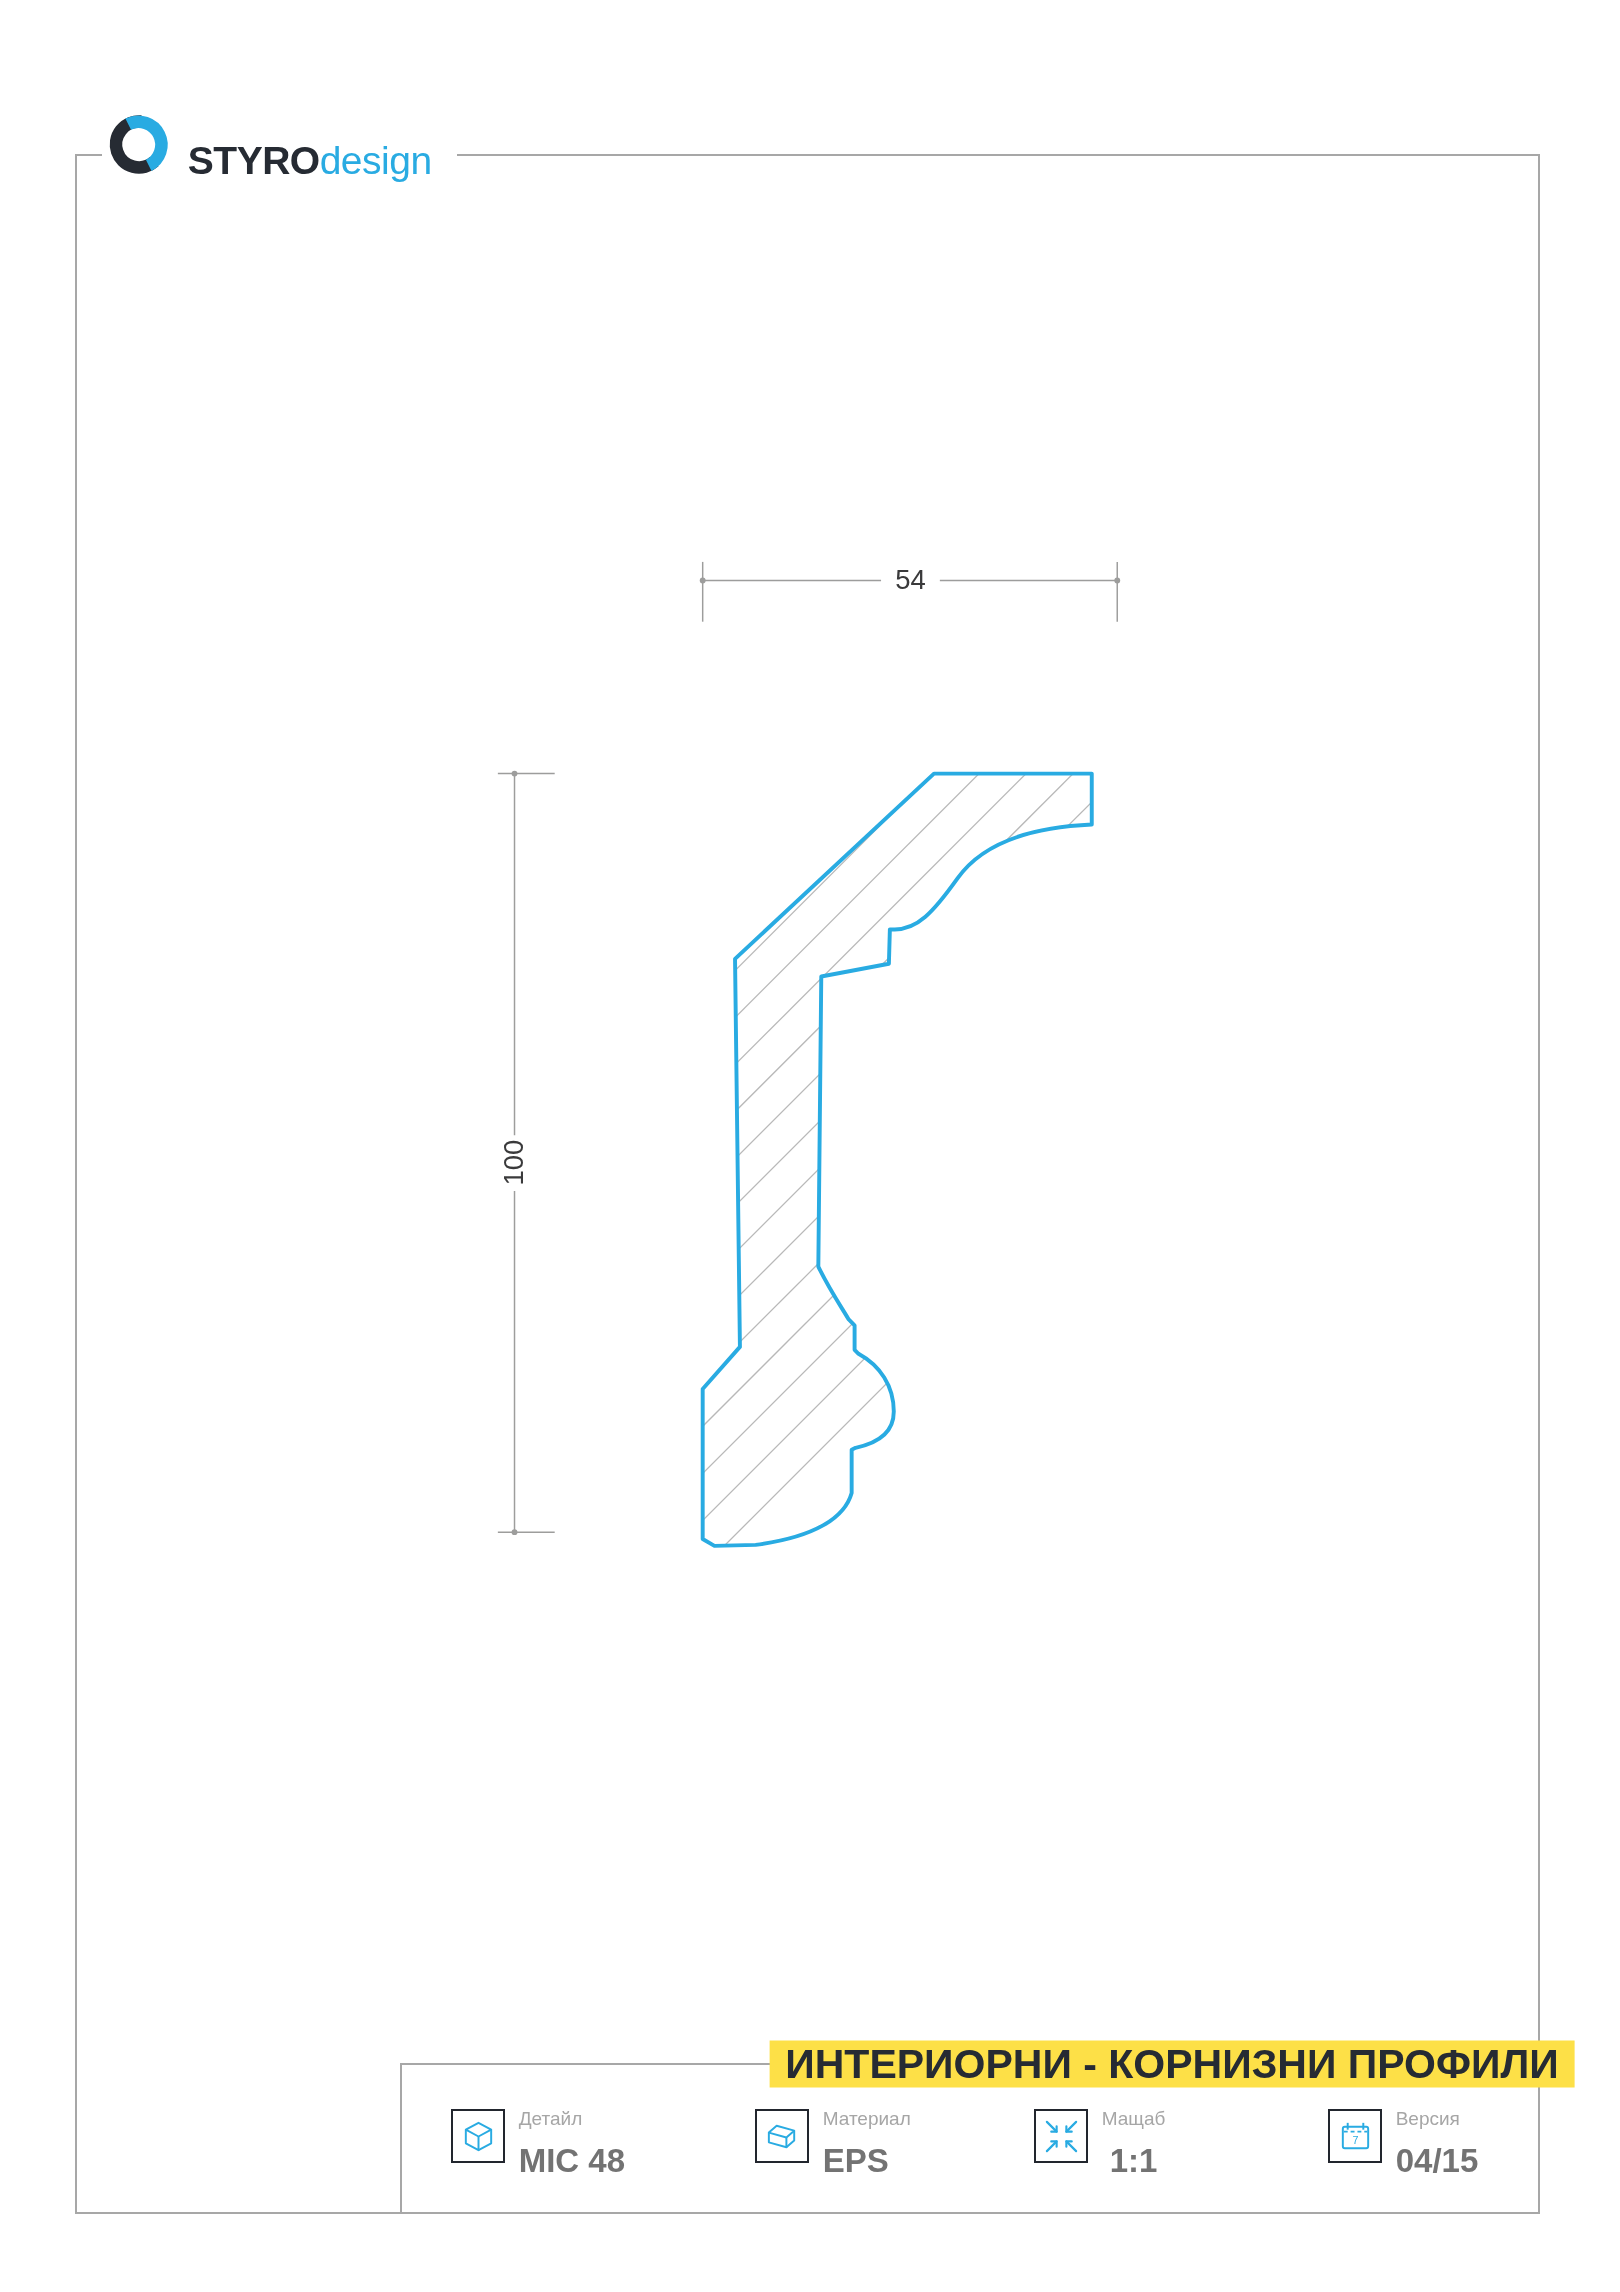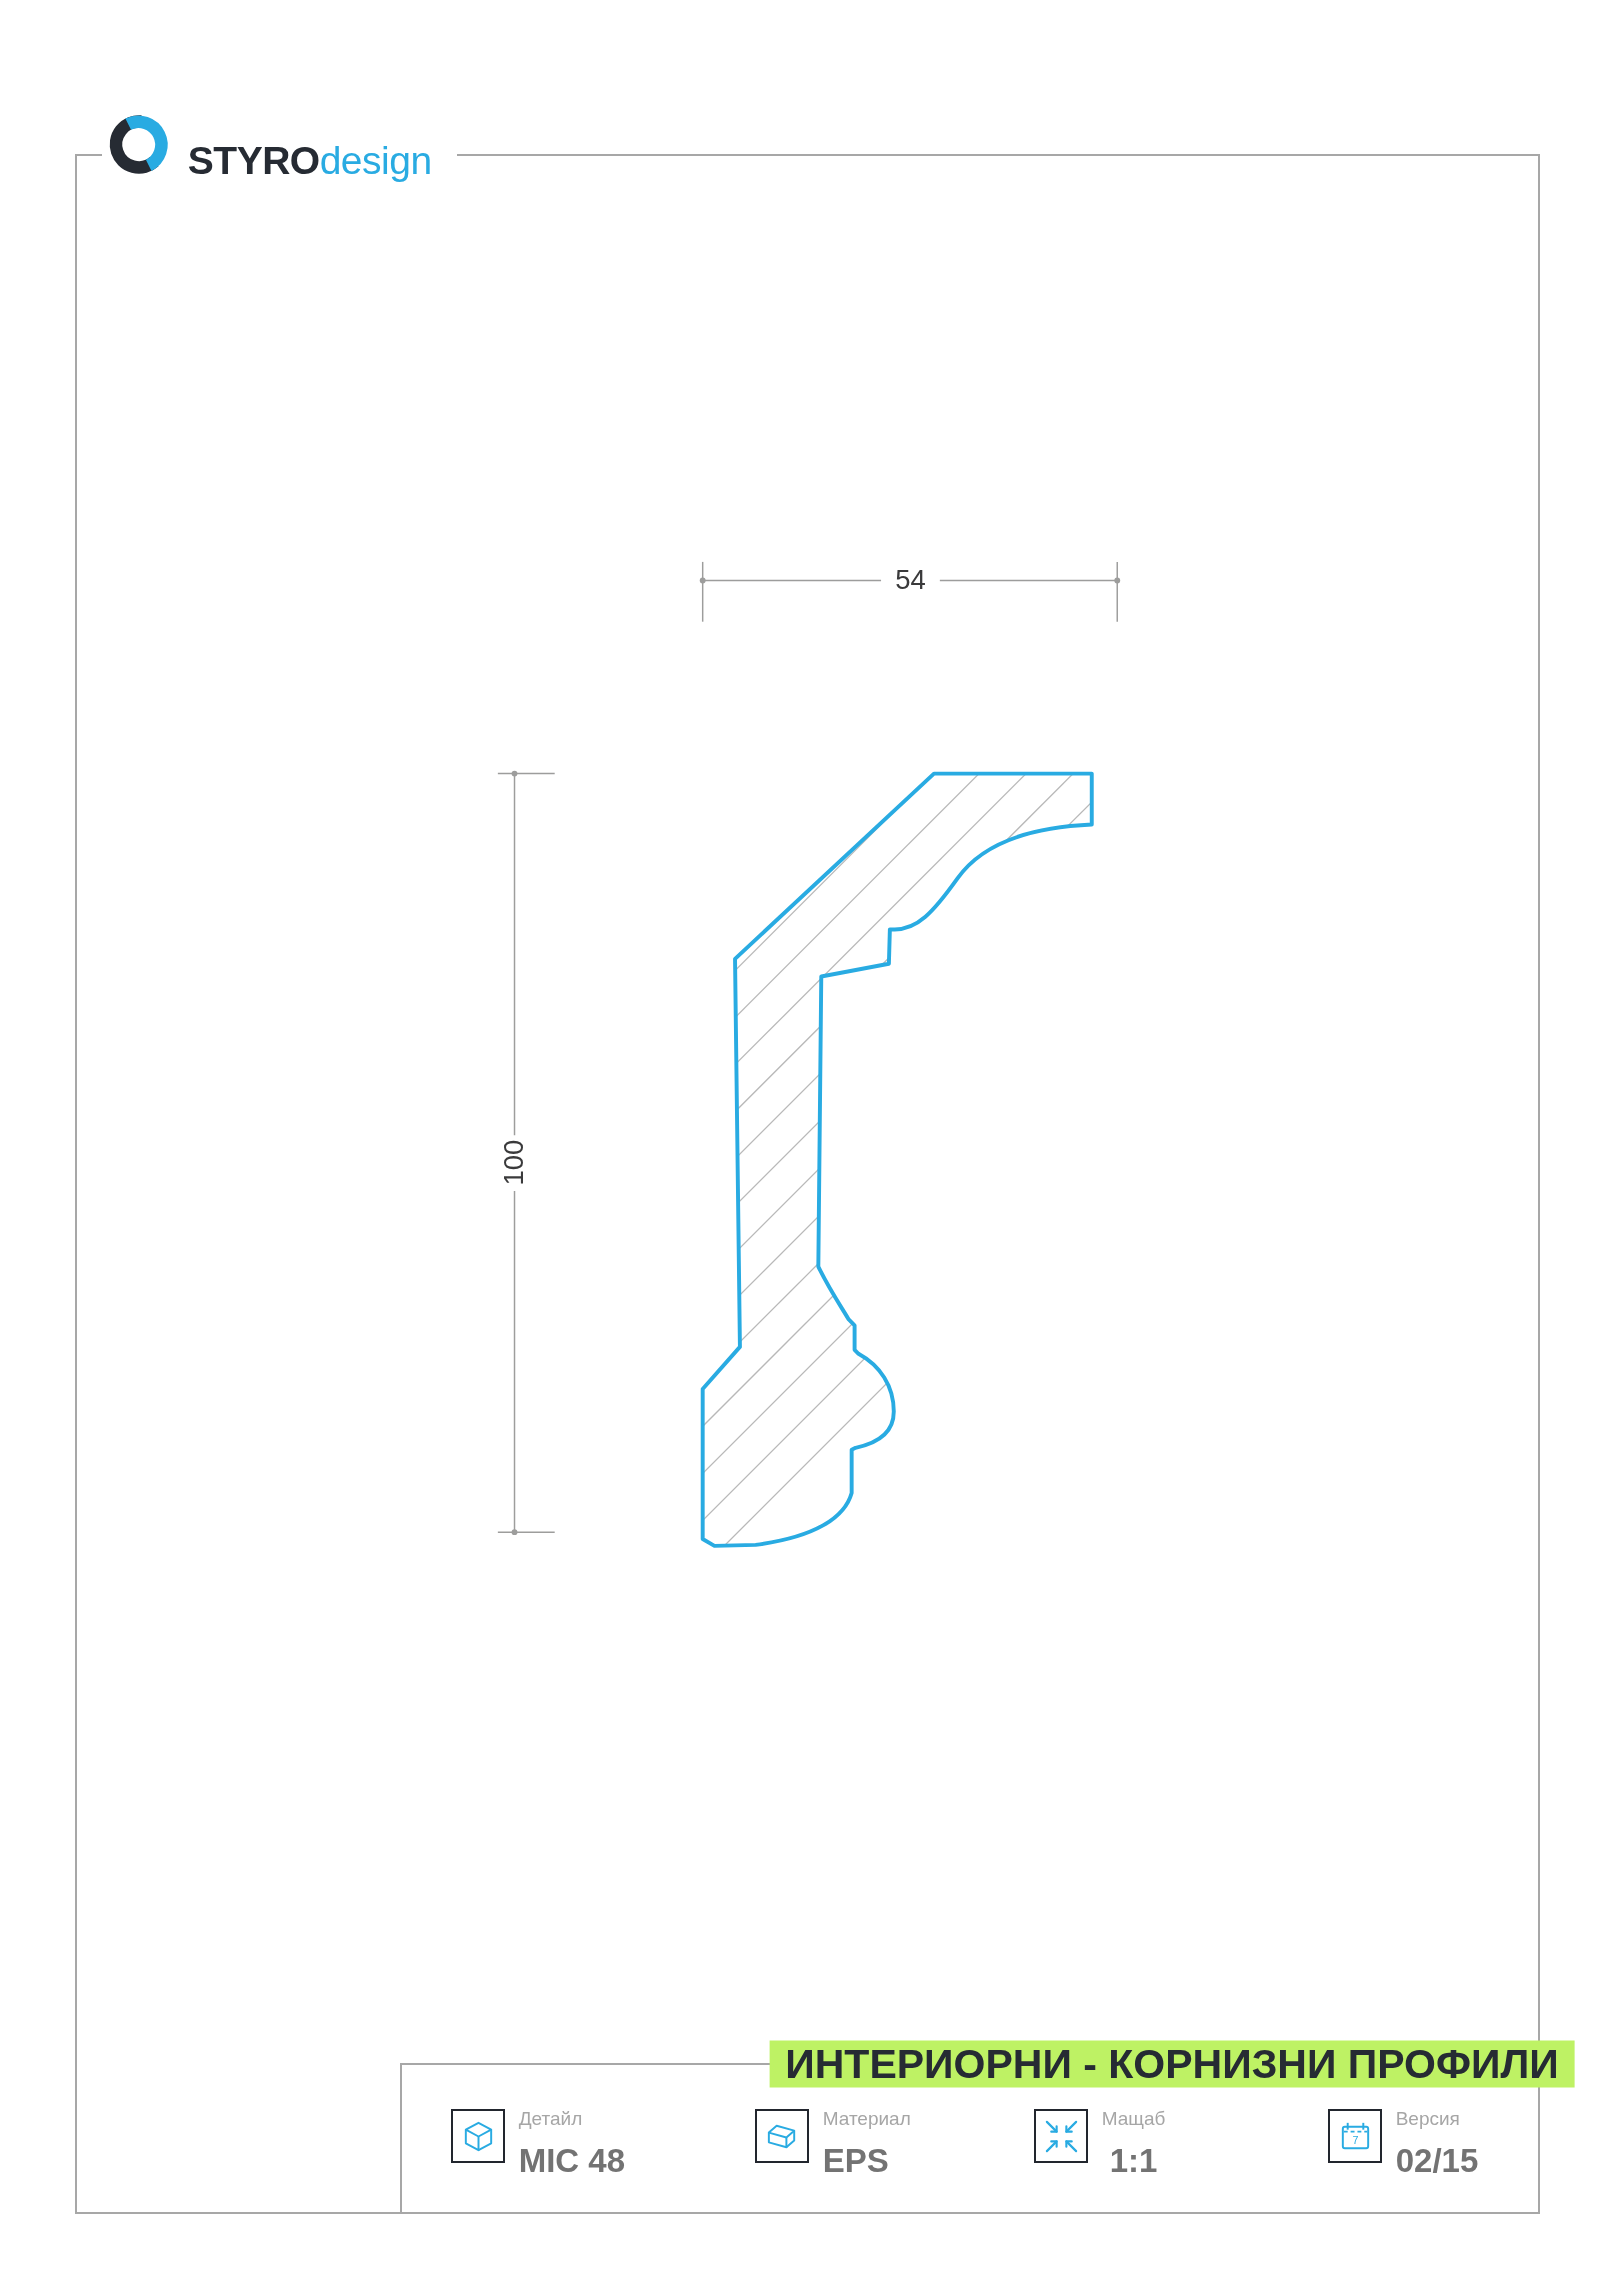--- a/index.html
+++ b/index.html
@@ -22,21 +22,21 @@
   #logo .w1{font-weight:700;color:#262b33;}
   #logo .w2{font-weight:300;color:#29abe2;}
   
   #drawing{position:absolute;left:0;top:0;width:1620px;height:2293px;}
   
   .tb-line{position:absolute;background:#a7a7a7;}
   #tb-top{left:400px;top:2063px;width:1141px;height:2px;}
   #tb-left{left:400px;top:2063px;width:2px;height:149px;}
   #tb-title{
     position:absolute;left:1172px;top:2064px;transform:translate(-50%,-50%);
-    background:#bef264;padding:0 15.7px;white-space:nowrap;
+    background:#fde047;padding:0 15.7px;white-space:nowrap;
     font-size:41px;font-weight:700;color:#262b33;letter-spacing:0px;
   }
   .tb-item{position:absolute;top:2109px;display:flex;align-items:flex-start;}
   .tb-item .icon-box{
     width:50px;height:50px;border:2.9px solid #22262e;flex:0 0 auto;
     display:flex;align-items:center;justify-content:center;background:#fff;
   }
   .tb-item .txt{margin-left:13.7px;}
   .tb-item .lbl{font-size:19px;color:#a6a6a6;line-height:1.1;}
   .tb-item .val{font-size:33px;font-weight:700;color:#737373;line-height:1.05;margin-top:14px;white-space:nowrap;}
@@ -194,18 +194,18 @@
       <svg width="39" height="39" viewBox="0 0 40 40" fill="none" stroke="#29abe2" stroke-width="2" stroke-linejoin="round">
         <rect x="7" y="10" width="26" height="22" rx="2"></rect>
         <line x1="12" y1="6" x2="12" y2="13"></line>
         <line x1="28" y1="6" x2="28" y2="13"></line>
         <line x1="8" y1="15" x2="32" y2="15" stroke-dasharray="4 3"></line>
         <text x="20" y="28" text-anchor="middle" font-family="Liberation Sans, sans-serif" font-size="11" fill="#29abe2" stroke="none">7</text>
       </svg>
     </div>
     <div class="txt">
       <div class="lbl">Версия</div>
-      <div class="val">02/15</div>
+      <div class="val">04/15</div>
     </div>
   </div>
 
 </div>
 
 
 </body></html>

